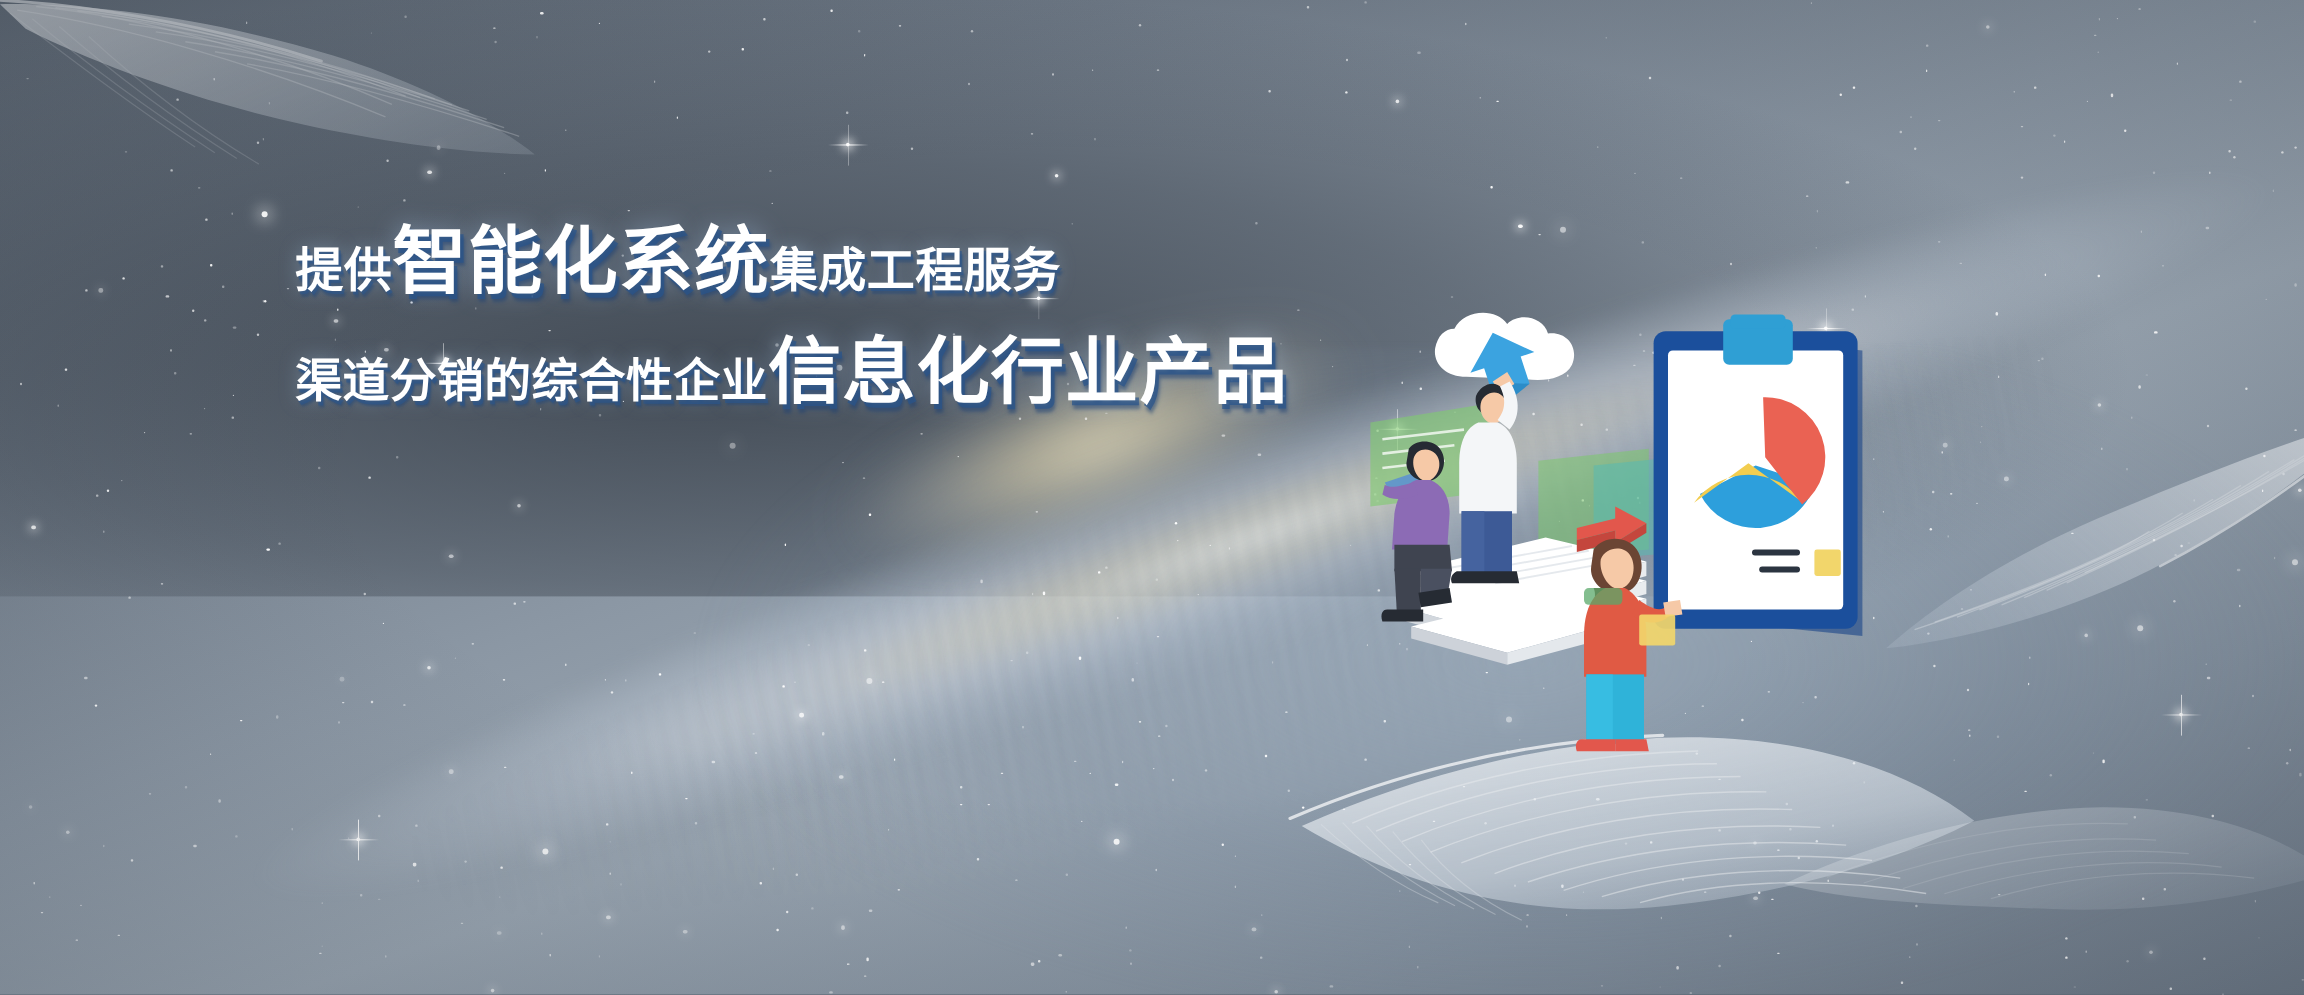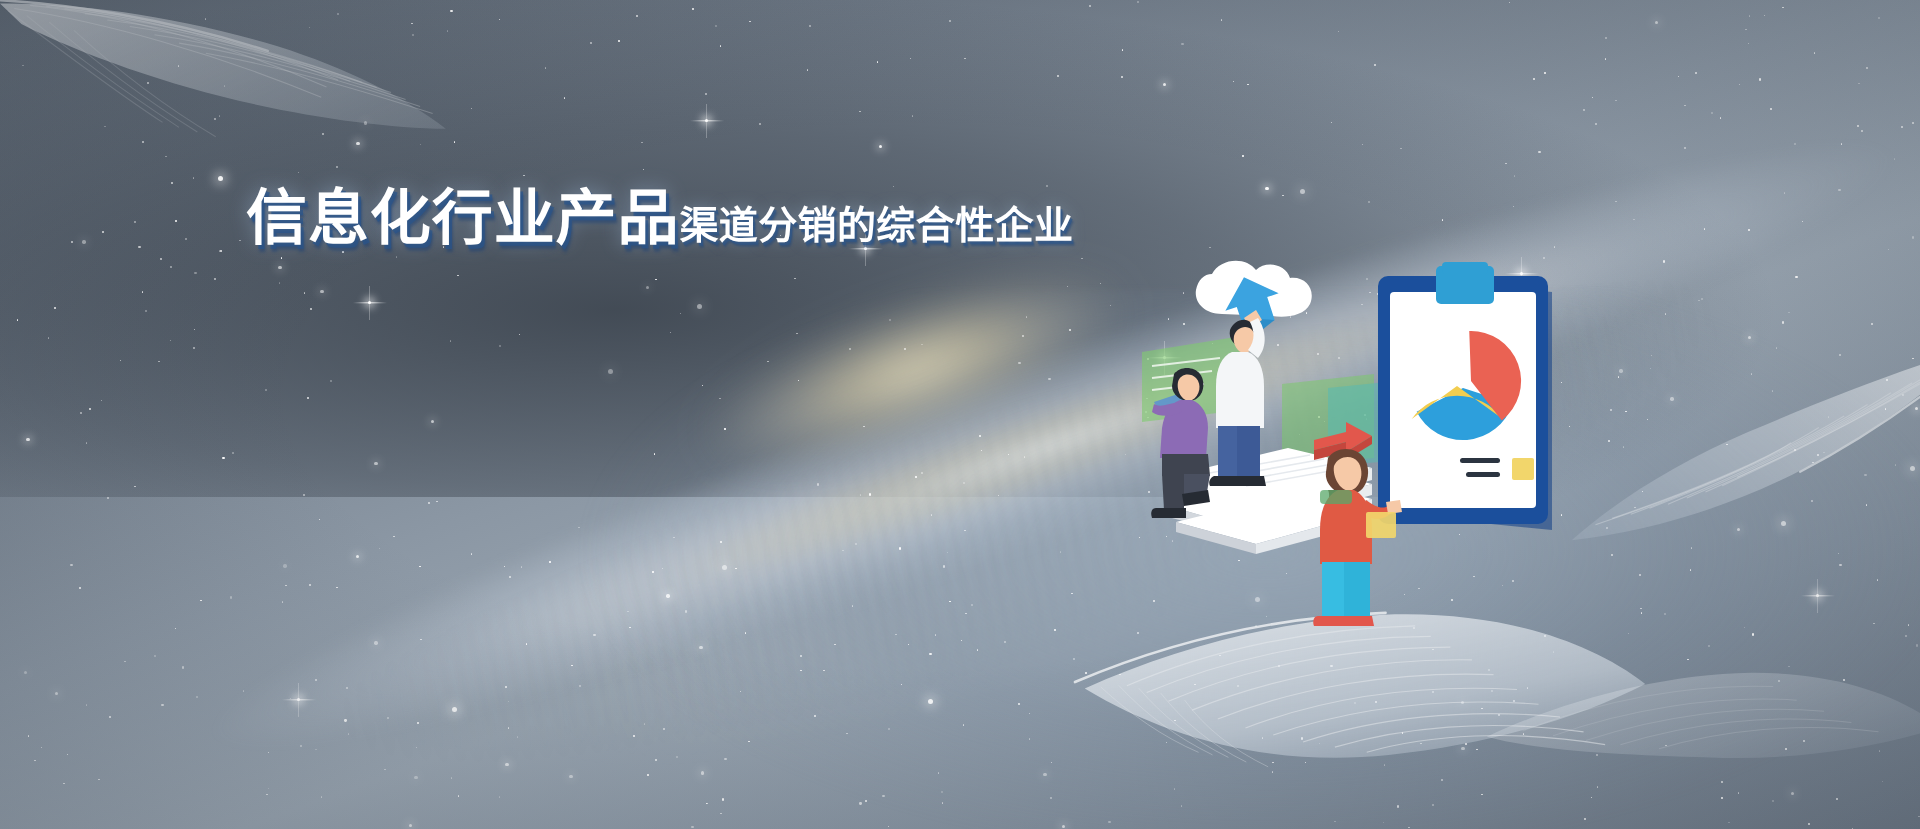--- a/index.html
+++ b/index.html
@@ -856,23 +856,28 @@
         <path d="M46,56 C126,34 216,26 300,38"></path>
         <path d="M76,64 C152,46 240,40 322,54"></path>
         <path d="M108,72 C182,56 268,52 348,68"></path>
         <path d="M142,80 C212,66 296,64 374,82"></path>
         <path d="M180,88 C244,76 324,76 400,94"></path>
       </g>
     </svg>
   </div>
 
   <div class="headline">
+    <div class="hl-line l1">
+      <span class="seg seg-sm">提供</span>
+      <span class="seg seg-lg">智能化系统</span>
+      <span class="seg seg-sm">集成工程服务</span>
+    </div>
     <div class="hl-line l2">
+      <span class="seg seg-sm">渠道分销的综合性企业</span>
       <span class="seg seg-lg">信息化行业产品</span>
-      <span class="seg seg-sm">渠道分销的综合性企业</span>
     </div>
   </div>
 
   <div class="illus">
     <svg viewBox="0 0 420 320" xmlns="http://www.w3.org/2000/svg">
 
       <g>
         <path d="M-18,90 L82,74 L82,148 L-18,160 Z" fill="#7fc96f" opacity=".62"></path>
         <g stroke="#ffffff" stroke-opacity=".75" stroke-width="2.2" fill="none">
           <path d="M-8,104 L60,96"></path>

